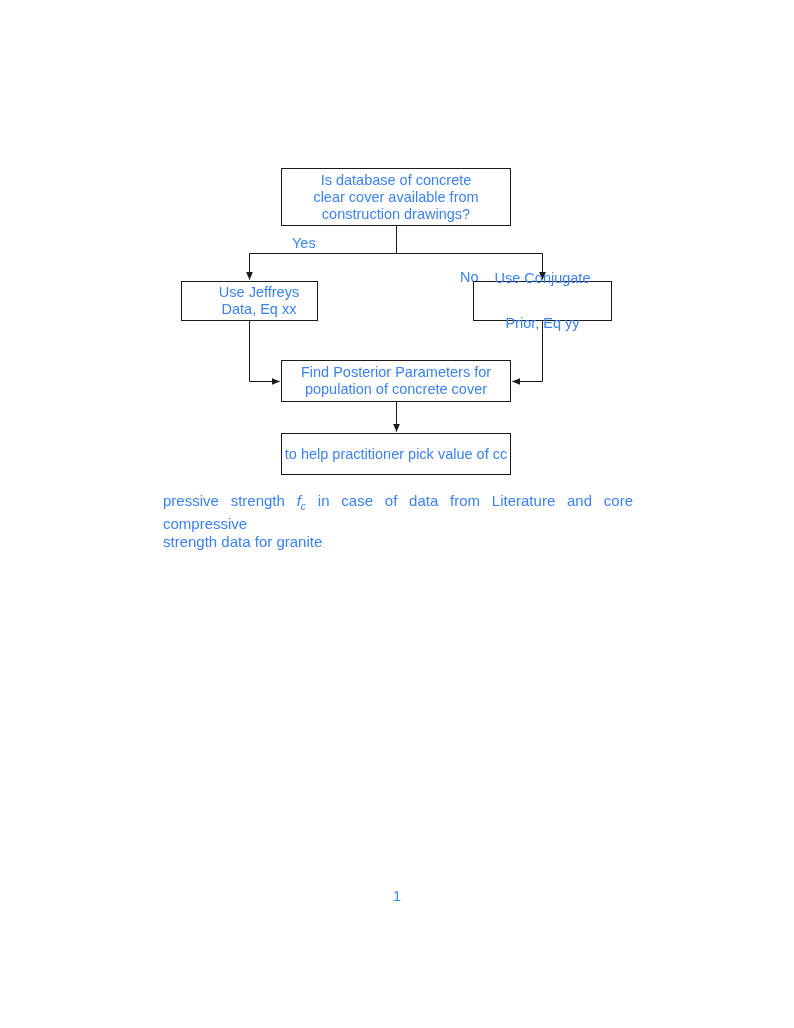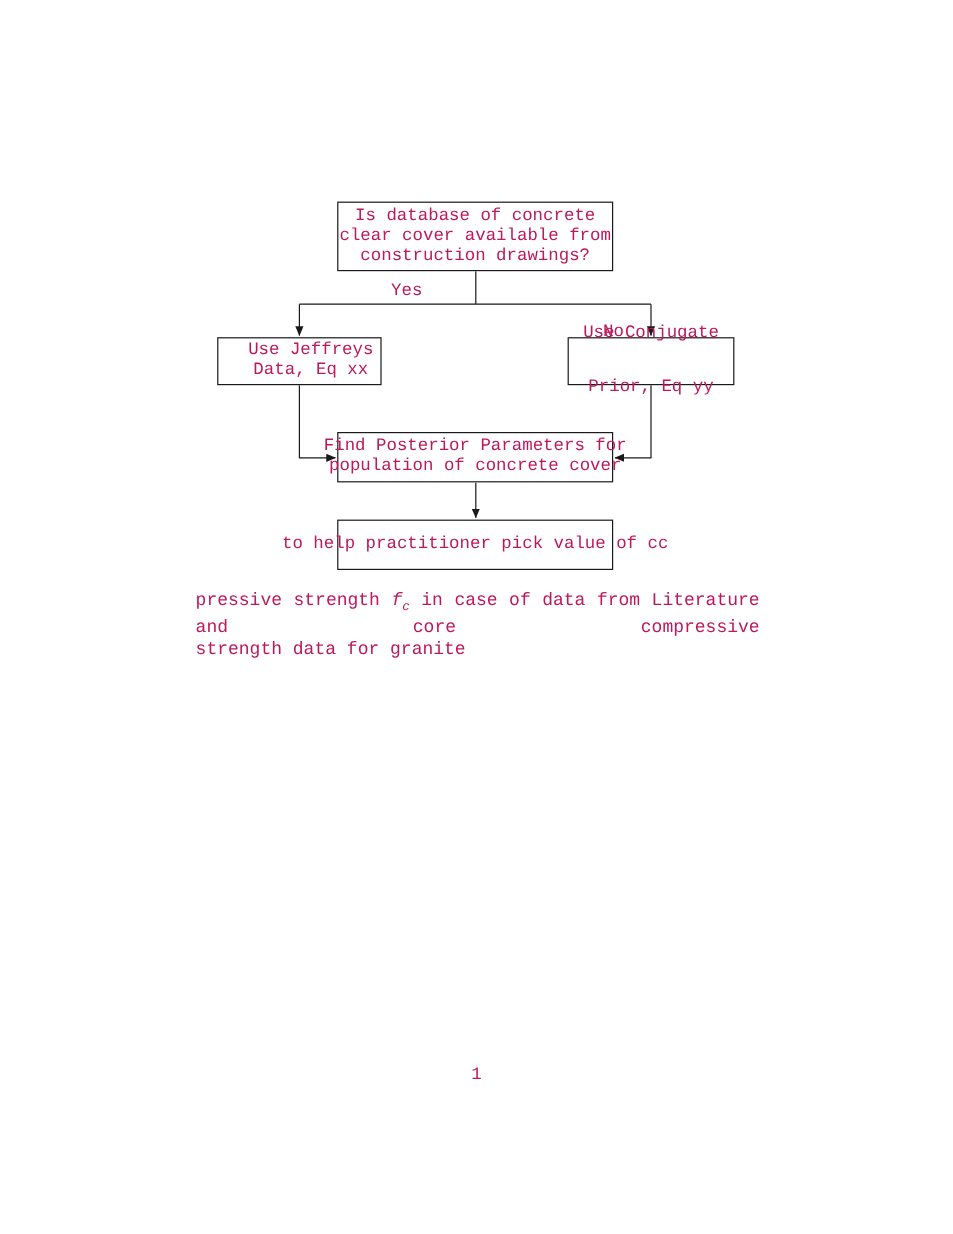--- a/index.html
+++ b/index.html
@@ -1,22 +1,22 @@
 <!DOCTYPE html>
 <html><head>
 <meta charset="utf-8">
 <style>
   html, body { margin: 0; padding: 0; background: #ffffff; }
   .page {
     position: relative;
     width: 794px;
     height: 1028px;
     background: #ffffff;
-    font-family: Liberation Mono, monospace;
-    color: #be185d;
+    font-family: Liberation Sans, sans-serif;
+    color: #3b82f6;
     overflow: hidden;
   }
   svg.connectors { position: absolute; left: 0; top: 0; }
   .node {
     position: absolute;
     box-sizing: border-box;
     border: 1px solid #1a1a1a;
     background: #ffffff;
     display: flex;
     flex-direction: column;
@@ -30,21 +30,21 @@
     line-height: 17px;
   }
   #node-decision  { left: 281px; top: 168px; width: 230px; height: 58px; }
   #node-jeffreys  { left: 181px; top: 281px; width: 137px; height: 40px; padding-left: 19px; }
   #node-conjugate { left: 473px; top: 281px; width: 139px; height: 40px; gap: 28px; }
   #node-posterior { left: 281px; top: 360px; width: 230px; height: 42px; }
   #node-plot      { left: 281px; top: 433px; width: 230px; height: 42px; }
   .edge-label {
     position: absolute;
     width: 60px;
-    text-align: right;
+    text-align: left;
     font-size: 14.5px;
     line-height: 17px;
   }
   #label-yes { left: 292px; top: 235px; }
   #label-no  { left: 460px; top: 235px; margin-top: 34px; }
   .caption {
     position: absolute;
     left: 163px;
     top: 492px;
     width: 470px;

